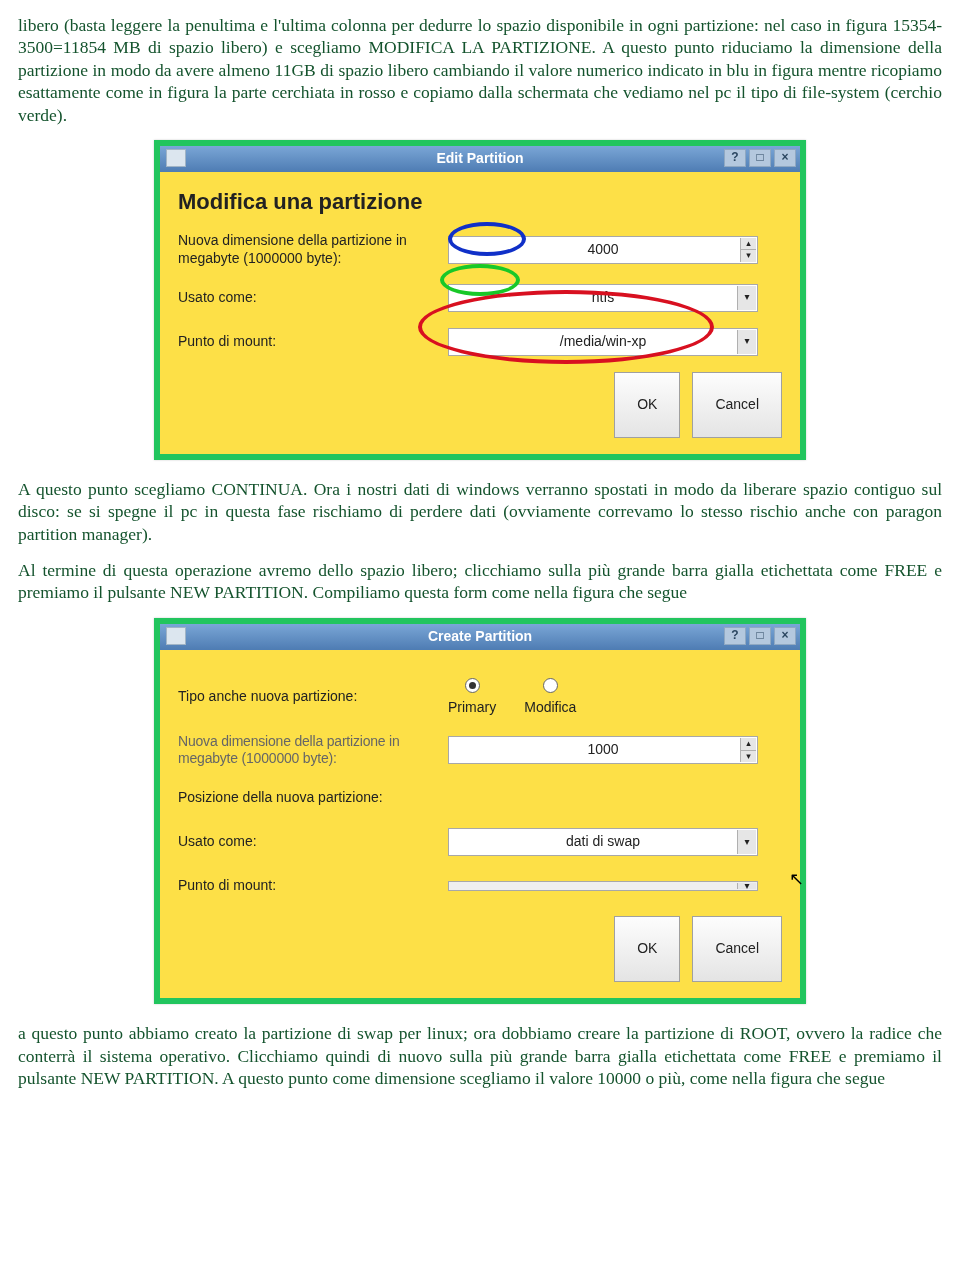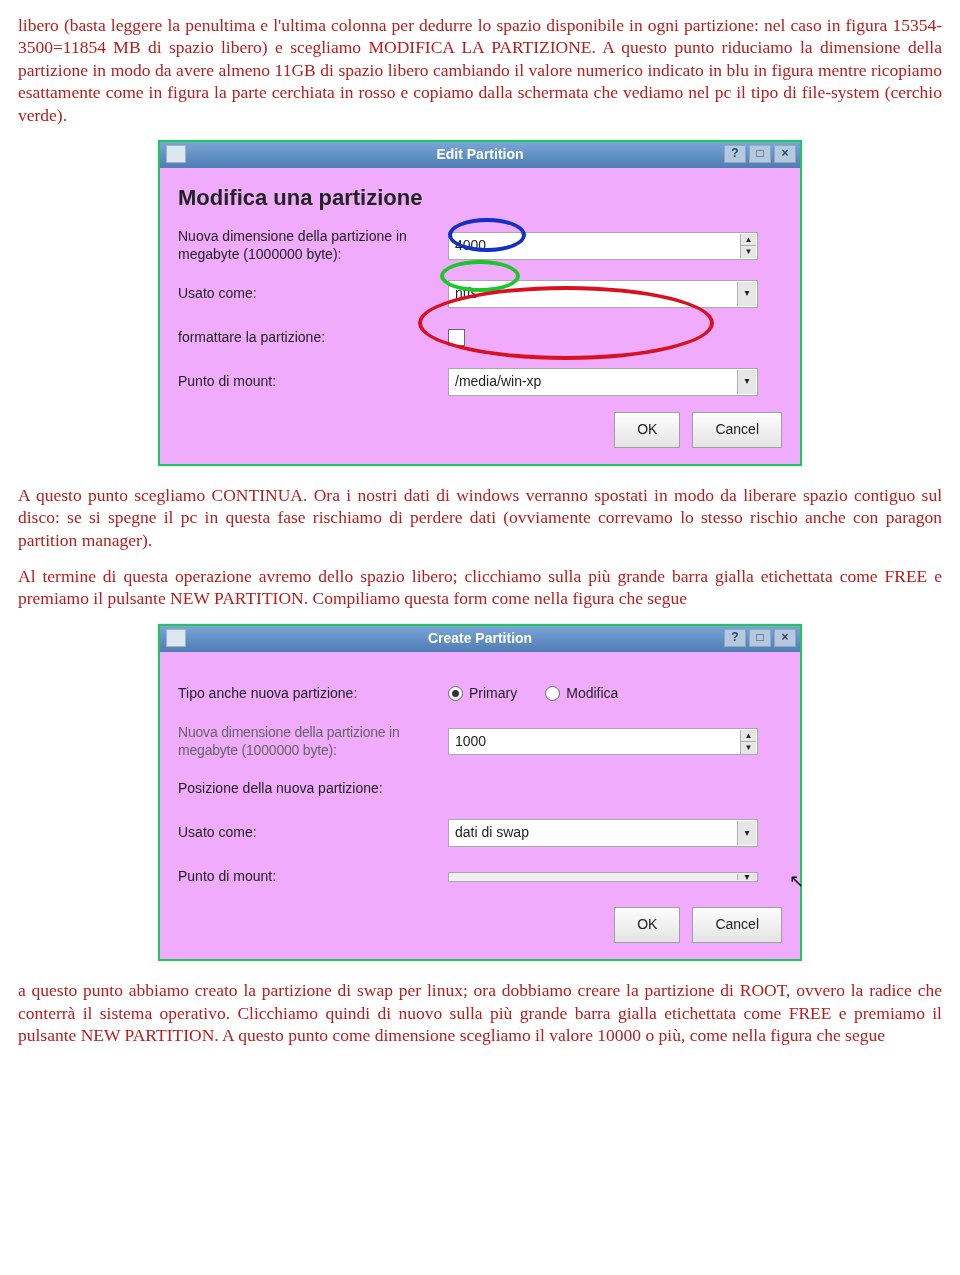--- a/index.html
+++ b/index.html
@@ -7,32 +7,32 @@
     padding: 14px 18px;
     font-family: Georgia, 'Times New Roman', serif;
     font-size: 17.5px;
     line-height: 1.28;
     color: #333;
     width: 960px;
     box-sizing: border-box;
     background: #fff;
   }
   .para {
-    color: #b91c1c;
+    color: #14532d;
     text-align: justify;
     margin: 0 0 14px 0;
   }
   .dialog-wrap {
     display:flex;
     justify-content:center;
     margin:6px 0 18px 0;
   }
   .dialog {
-    border: 2px solid #22c55e;
-    background: #f0abfc;
+    border: 6px solid #22c55e;
+    background: #fde047;
     width: 640px;
     font-family: Arial, Helvetica, sans-serif;
     font-size: 14px;
     color:#222;
     box-shadow: 0 0 2px rgba(0,0,0,0.2);
   }
   .titlebar {
     background: linear-gradient(#7aa6d6, #4e7cb3);
     color:#fff;
     font-weight:bold;
@@ -61,21 +61,21 @@
   .form-row {
     display:flex;
     align-items:center;
     margin:16px 0;
     min-height:28px;
   }
   .form-label {
     width:270px;
     flex:0 0 270px;
   }
-  .form-control-cell { flex:1; display:flex; align-items:center; gap:28px; }
+  .form-control-cell { flex:1; display:flex; align-items:center; gap:28px;text-align:center; }
   .inputbox, .selectbox, .combobox {
     background:#fff;
     border:1px solid #a8a8a8;
     padding:4px 6px;
     width:310px;
     box-sizing:border-box;
     position:relative;
     font-size:14px;
   }
   .spinner {
@@ -89,37 +89,37 @@
     flex:1; background:#e6e6e6; border-left:1px solid #b0b0b0;
     font-size:9px; display:flex; align-items:center; justify-content:center;
   }
   .spinner .sp span:first-child { border-bottom:1px solid #b0b0b0; }
   .combobox .dd, .selectbox .dd {
     position:absolute; right:1px; top:1px; bottom:1px; width:18px;
     background:#e6e6e6; border-left:1px solid #b0b0b0;
     display:flex; align-items:center; justify-content:center; font-size:10px;
   }
   .radio {
-    display:flex; align-items:center; gap:6px;
+    display:flex; align-items:center; gap:6px;flex-direction:column;
   }
   .radio .dot {
     width:13px; height:13px; border:1px solid #666; border-radius:50%;
     display:flex; align-items:center; justify-content:center; background:#fff;
   }
   .radio .dot.sel::after {
     content:""; width:7px; height:7px; background:#333; border-radius:50%;
   }
   .checkbox {
     width:15px; height:15px; border:1px solid #666; background:#fff;
   }
   .btnrow {
     display:flex; justify-content:flex-end; gap:12px; margin-top:12px;
   }
   .btn {
-    padding:8px 22px;
+    padding:23px 22px;
     background:linear-gradient(#fdfdfd,#e4e4e4);
     border:1px solid #a0a0a0;
     font-size:14px;
   }
   
   .ring {
     position:absolute; border-radius:50%;
     pointer-events:none;
   }
   .ring-blue { border:4px solid #1030c8; }
@@ -165,26 +165,20 @@
       <div class="form-row">
         <div class="form-label">Usato come:</div>
         <div class="form-control-cell">
           <div class="selectbox">
             <span>ntfs</span>
             <span class="dd">▾</span>
           </div>
         </div>
       </div>
 
-      <div class="form-row">
-        <div class="form-label">formattare la partizione:</div>
-        <div class="form-control-cell">
-          <div class="checkbox"></div>
-        </div>
-      </div>
 
       <div class="form-row">
         <div class="form-label">Punto di mount:</div>
         <div class="form-control-cell">
           <div class="combobox">
             <span>/media/win-xp</span>
             <span class="dd">▾</span>
           </div>
         </div>
       </div>

